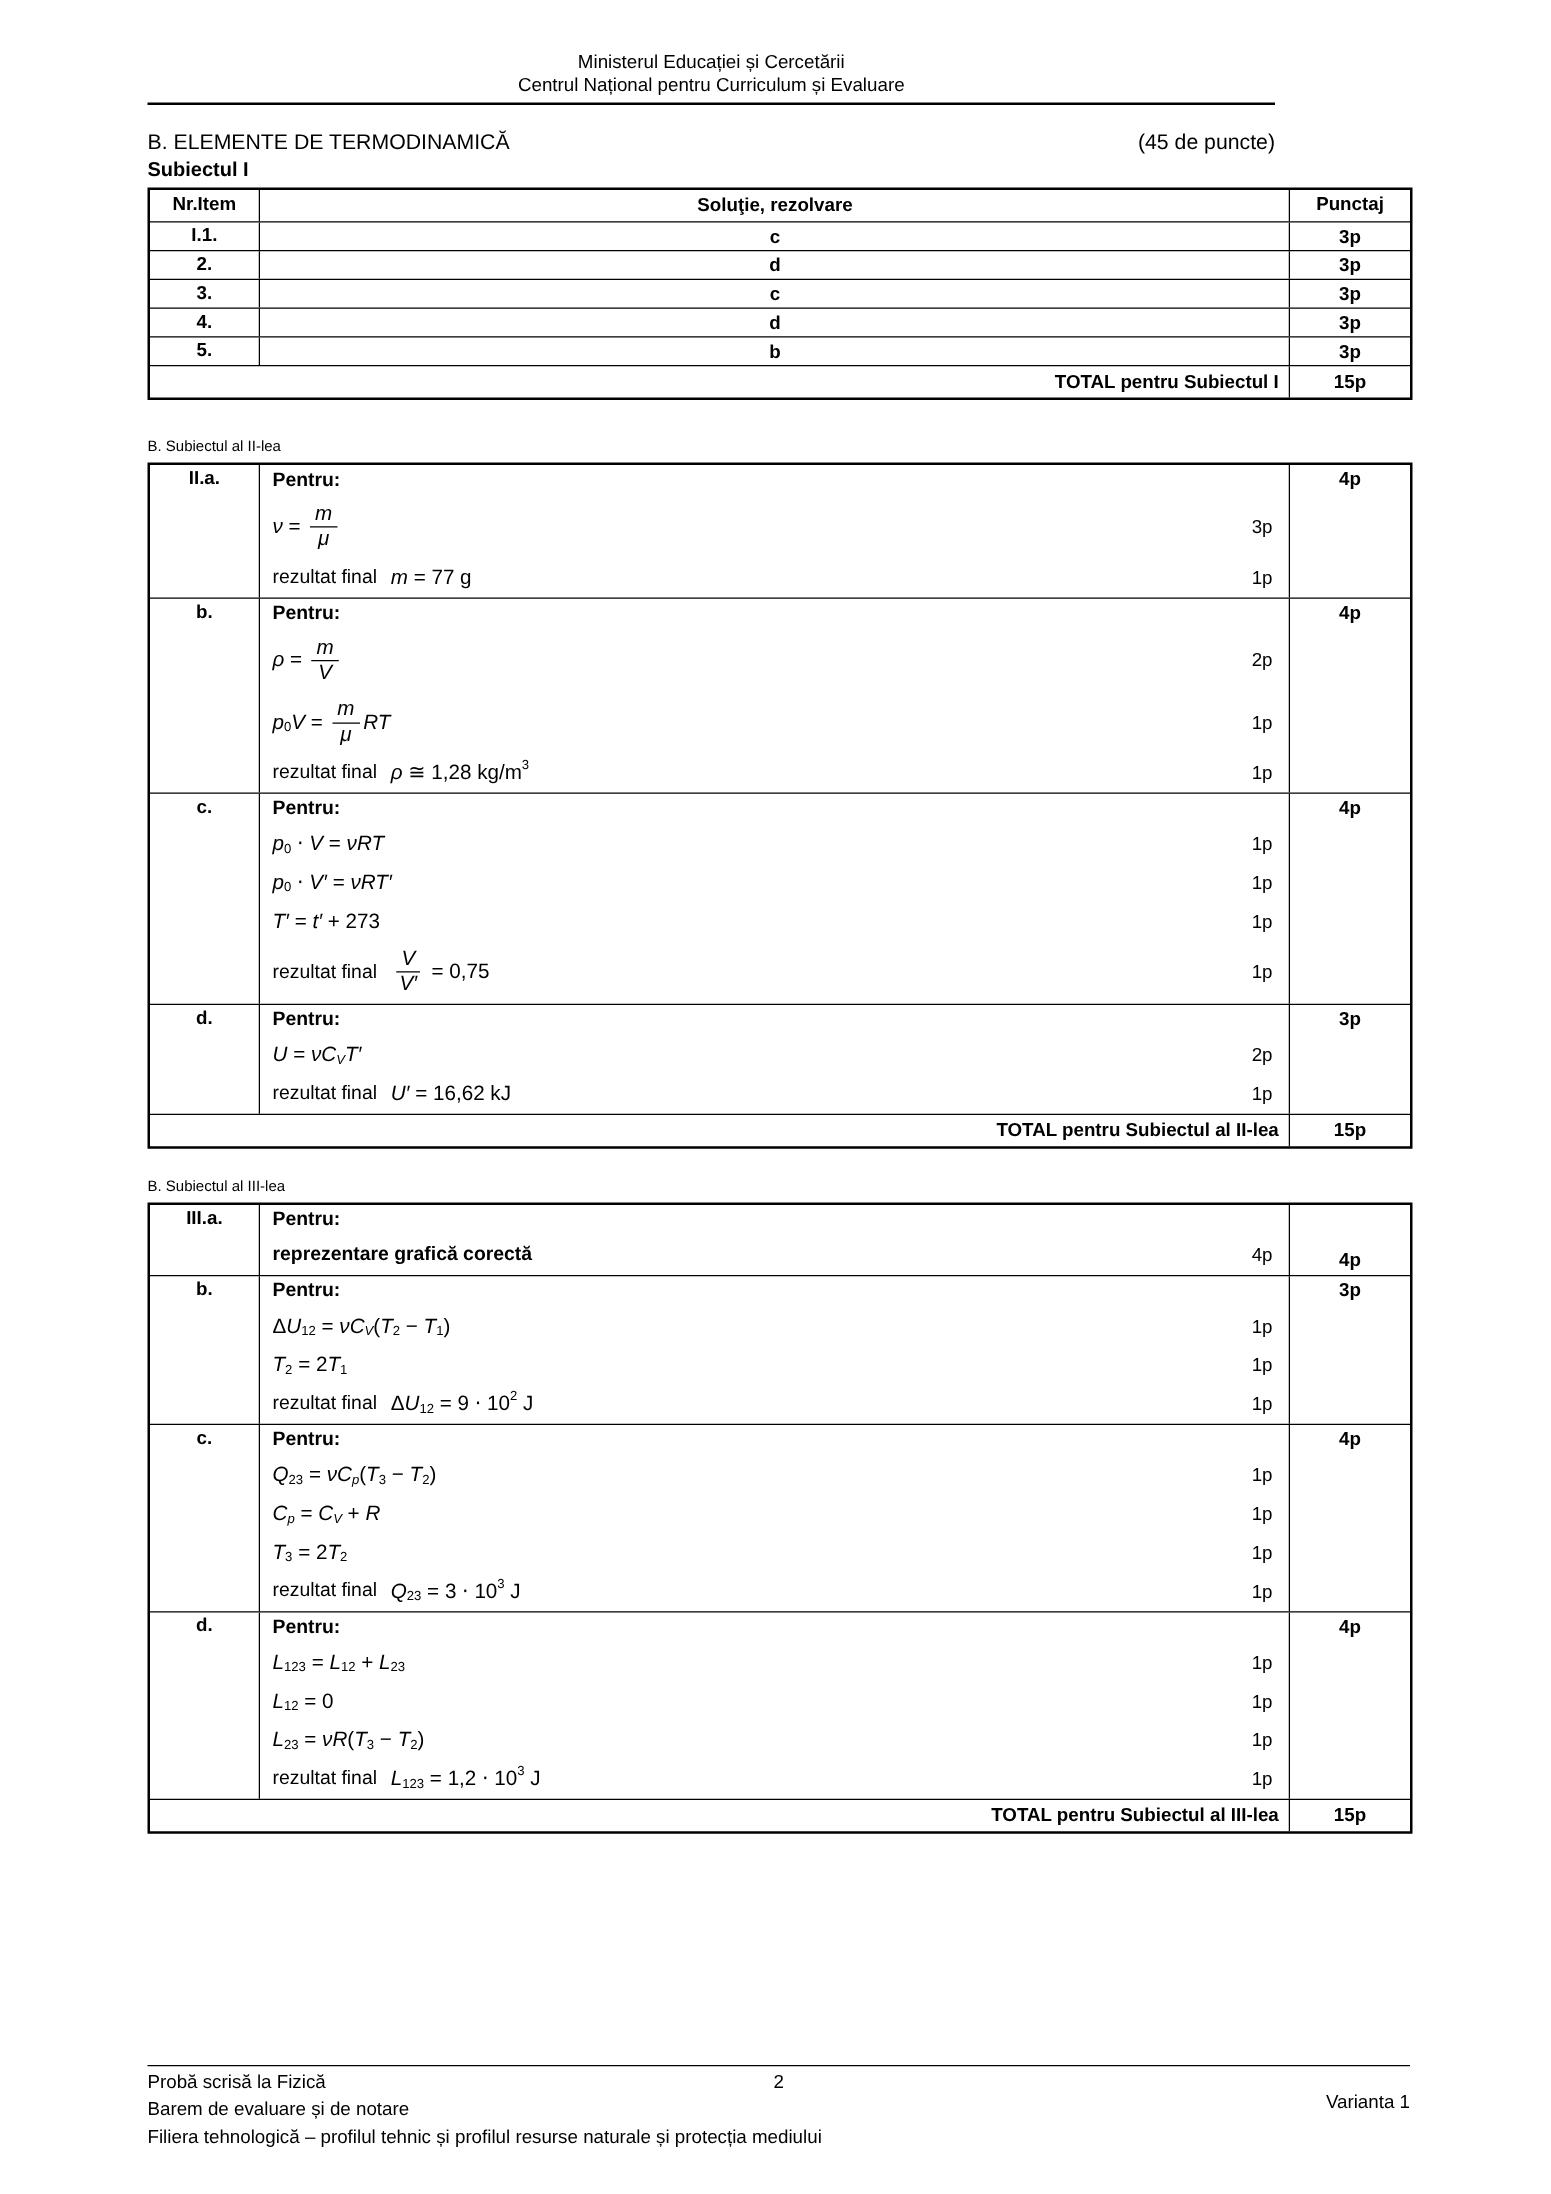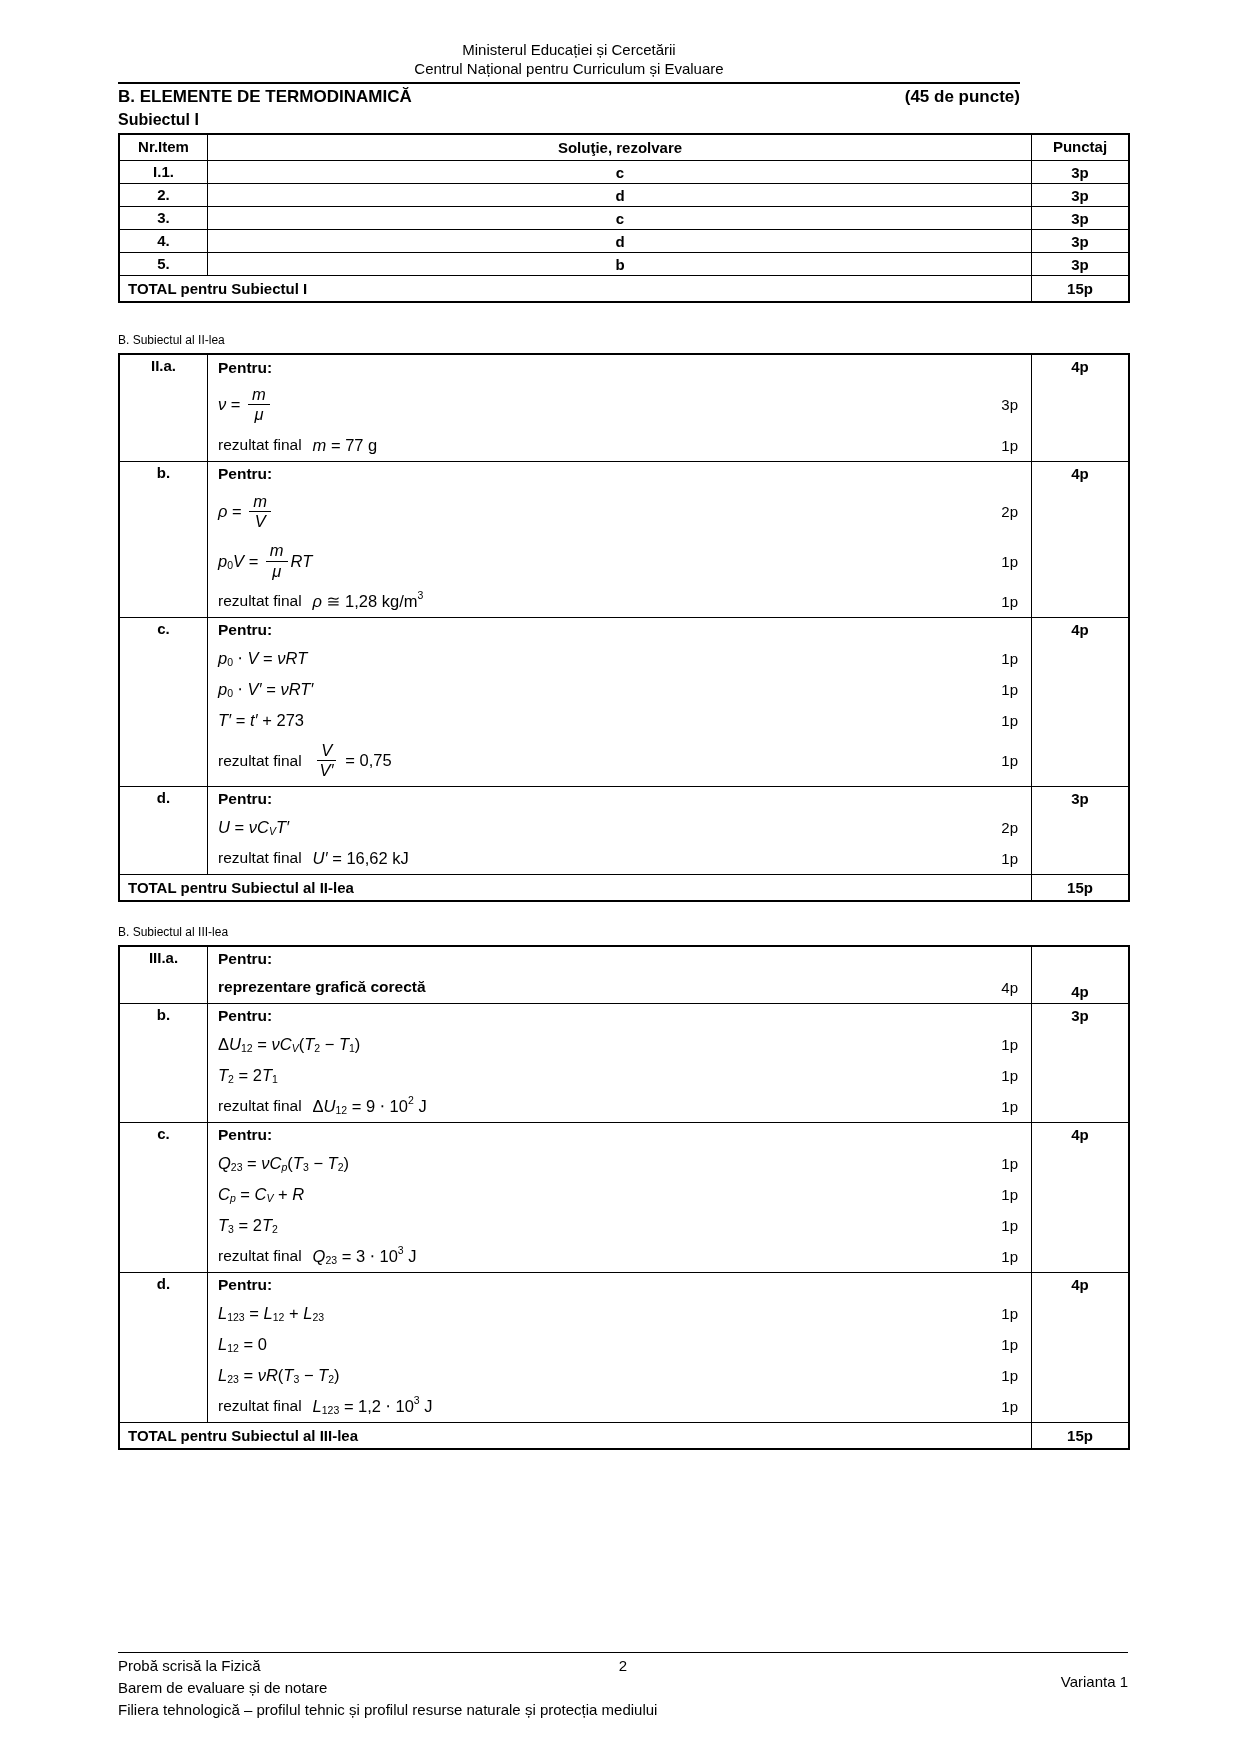--- a/index.html
+++ b/index.html
@@ -3,29 +3,29 @@
 <meta charset="utf-8">
 <style>
   html,body{margin:0;padding:0;background:#fff;}
   .page{
     position:relative;width:1241px;height:1755px;background:#fff;
     font-family:"Liberation Sans", sans-serif;color:#000;overflow:hidden;
   }
   .content{margin-left:118px;width:902px;}
   .doc-header{padding-top:40px;text-align:center;font-size:15px;line-height:19px;}
   .rule{border-top:2px solid #000;margin-top:4px;}
-  .sec-title-row{display:flex;justify-content:space-between;font-weight:bold;font-size:17px;margin-top:3px;line-height:20px;}
+  .sec-title-row{display:flex;justify-content:space-between;font-weight:normal;font-size:17px;margin-top:20px;line-height:20px;}
   .subhead{font-weight:bold;font-size:16px;margin-top:3px;line-height:20px;}
   .sec-head{font-weight:normal;font-size:12px;line-height:20px;}
 
   
   .tbl{width:1008px;border:2px solid #000;margin-top:3px;}
   .trow{display:grid;grid-template-columns:88px 1fr 97px;border-top:1.5px solid #000;}
   .trow:first-child{border-top:none;}
-  .trow-total{display:grid;grid-template-columns:1fr 97px;border-top:1.5px solid #000;}
+  .trow-total{display:grid;grid-template-columns:1fr 97px;border-top:1.5px solid #000;text-align:right;}
   .c1{border-right:1.5px solid #000;text-align:center;font-weight:bold;font-size:15px;padding-top:2px;}
   .c2{min-width:0;}
   .c3{border-left:1.5px solid #000;display:flex;justify-content:center;align-items:flex-start;
       font-weight:bold;font-size:15px;padding-top:3px;}
   .c3.bottom{align-items:flex-end;padding-bottom:3px;}
   
   .t1 .c2{font-weight:bold;font-size:15px;padding:2px 8px 1px 9px;line-height:19px;text-align:center;}
   .t1 .hrow .c1,.t1 .hrow .c3{padding-top:3px;padding-bottom:2px;}
   .t1 .hrow .c2{padding-top:3px;padding-bottom:2px;}
   .t1 .trow{min-height:22px;}

